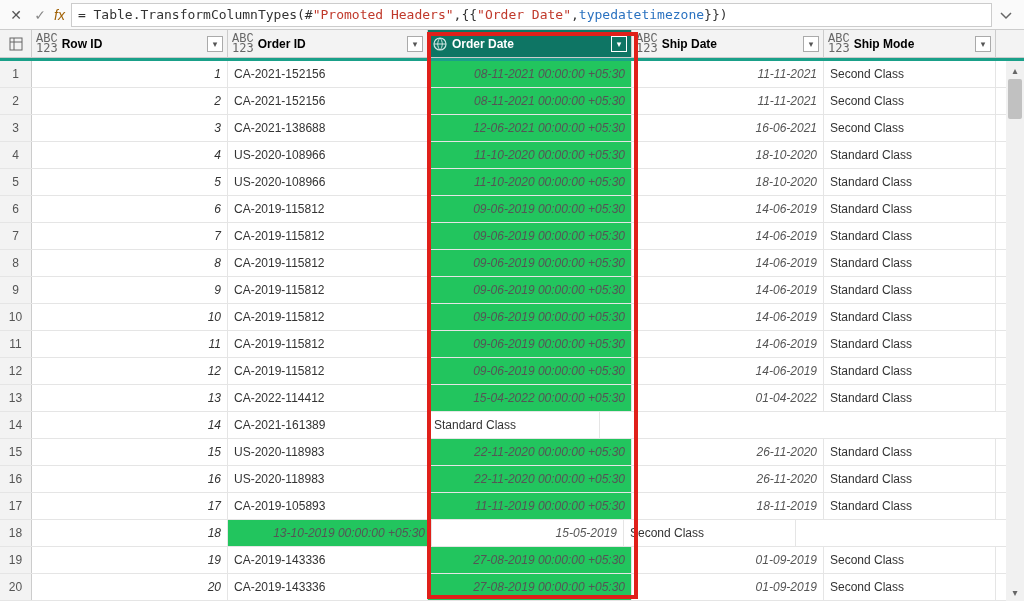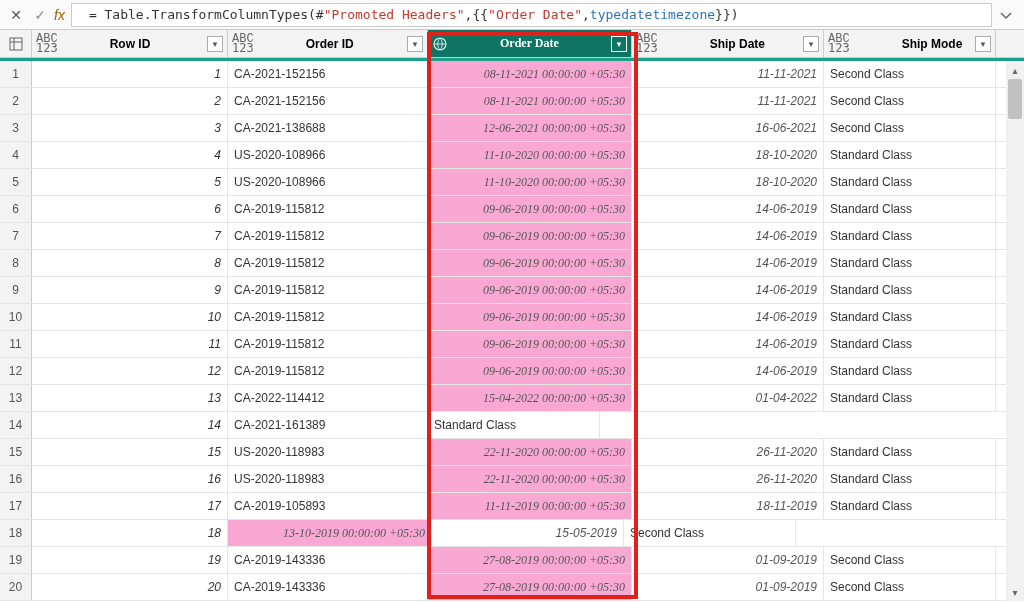--- a/index.html
+++ b/index.html
@@ -27,21 +27,21 @@
       cursor: pointer;
     }
     .fb-btn.cancel { color: #555; }
     .fb-btn.check { color: #888; }
     .fx-label { font-style: italic; color: #a16207; font-size: 14px; margin: 0 6px 0 2px; }
     .formula-input {
       flex: 1;
       height: 24px;
       border: 1px solid #ccc;
       background: #fff;
-      padding: 2px 17px;
+      padding: 2px 6px;
       font-family: Consolas, monospace;
       font-size: 13px;
       display: flex; align-items: center;
       overflow: hidden;
       white-space: nowrap;
     }
     .tok-default { color: #333; }
     .tok-string { color: #c0392b; }
     .tok-keyword { color: #2a72c0; }
     .fb-expand {
@@ -82,21 +82,20 @@
       display: flex; flex-direction: column; align-items: flex-start;
     }
     .type-icon .top { font-size: 12px; font-family: Liberation Mono, monospace; }
     .type-icon .bot { font-size: 12px; }
     .col-header.selected .type-icon { color: #cfe8e4; }
     .col-name {
       font-weight: 600;
       flex: 1;
       white-space: nowrap;
       overflow: hidden;
-      margin-left: 48px;
     }
     .col-filter {
       width: 16px; height: 16px;
       border: 1px solid #aaa;
       background: #fff;
       display: flex; align-items: center; justify-content: center;
       font-size: 9px; color: #555;
       margin-left: 2px;
     }
     .col-header.selected .col-filter {
@@ -129,25 +128,25 @@
     }
     .data-cell {
       border-right: 1px solid #e5e5e5;
       display: flex; align-items: center;
       padding: 0 6px;
       color: #333;
       overflow: hidden;
       white-space: nowrap;
     }
     .data-cell.num { justify-content: flex-end; font-style: italic; color: #333; }
-    .data-cell.orderdate { justify-content: flex-end; font-style: italic; color: #555; background: #f9a8d4; }
+    .data-cell.orderdate { justify-content: flex-end; font-style: italic; color: #555; background: #22c55e; }
     .data-cell.shipdate { justify-content: flex-end; font-style: italic; color: #555; }
     .c-rowid { width: 196px; }
     .c-orderid { width: 200px; }
-    .c-orderdate { width: 204px; font-family: Liberation Serif, serif; }
+    .c-orderdate { width: 204px; }
     .c-shipdate { width: 192px; }
     .c-shipmode { width: 172px; }
     .red-box {
       position: absolute;
       border: 4px solid #e0201a;
       pointer-events: none;
       left: 427px;
       top: 32px;
       width: 211px;
       height: 567px;

